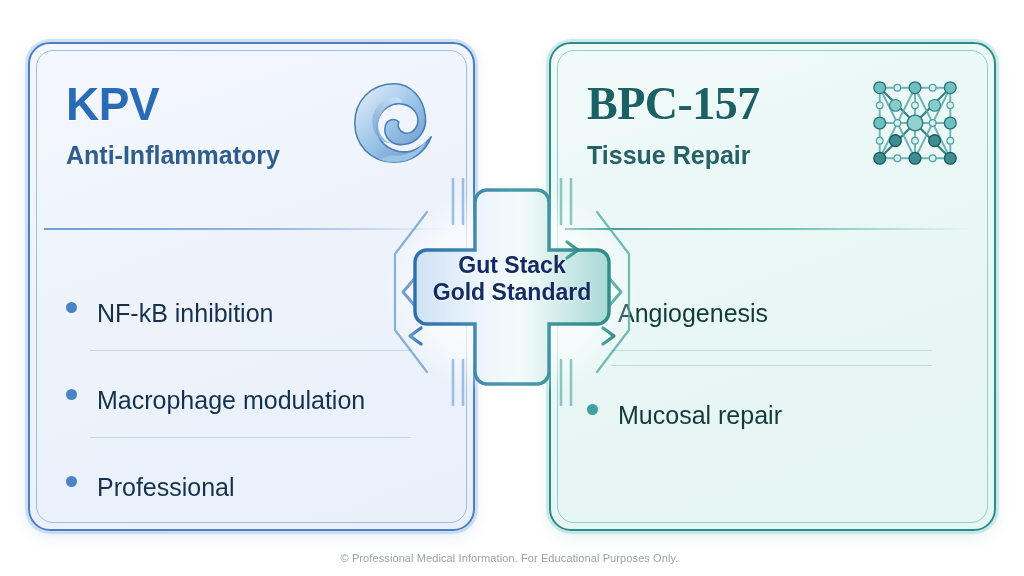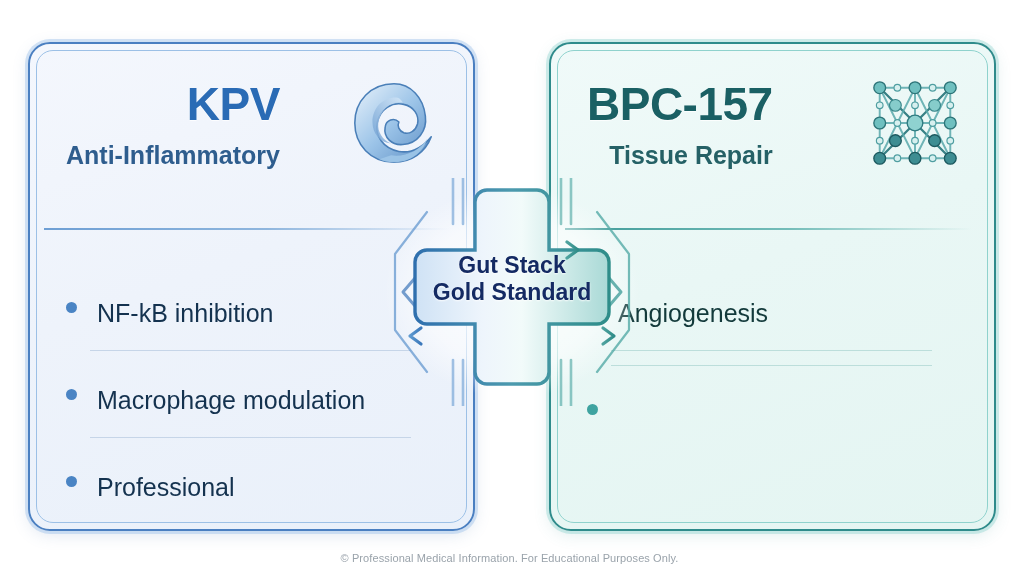--- a/index.html
+++ b/index.html
@@ -50,30 +50,30 @@
   
   .card-header {
     position:absolute;
     left:0; right:0; top:0;
     height:184px;
     padding:28px 30px 0 36px;
     display:flex;
     align-items:flex-start;
     justify-content:space-between;
   }
-  .header-text { padding-top:8px;text-align:right; }
+  .header-text { padding-top:8px; }
   .card-title {
     font-size:46px;
     font-weight:bold;
     letter-spacing:-0.5px;
     line-height:1.05;
     text-shadow:0 1px 1px rgba(255,255,255,0.85);
   }
   #card-left .card-title { color:#2a6bb5; }
-  #card-right .card-title { color:#1a6064; }
+  #card-right .card-title { color:#1a6064;font-family:Liberation Serif, serif; }
   .card-subtitle {
     font-size:25px;
     font-weight:bold;
     margin-top:14px;
     line-height:1.1;
   }
   #card-left .card-subtitle { color:#2e5d8e; }
   #card-right .card-subtitle { color:#256166; }
 
   .header-divider {
@@ -309,20 +309,21 @@
         <div class="bullet-item">
           <span class="bullet-dot"></span>
           <span class="bullet-label">Angiogenesis</span>
         </div>
       </div>
       <div class="bullet-sep"></div>
       <div class="bullet-sep"></div>
       <div class="bullet-row">
         <div class="bullet-item">
           <span class="bullet-dot"></span>
+          <span class="bullet-label">Mucosal repair</span>
         </div>
       </div>
     </div>
   </div>
 
   <div id="center-badge">
     <svg width="262" height="228" viewBox="0 0 262 228" aria-hidden="true">
       <defs>
         <linearGradient id="crossGrad" x1="0" y1="0" x2="1" y2="0">
           <stop offset="0%" stop-color="#cfe2f5"></stop>

